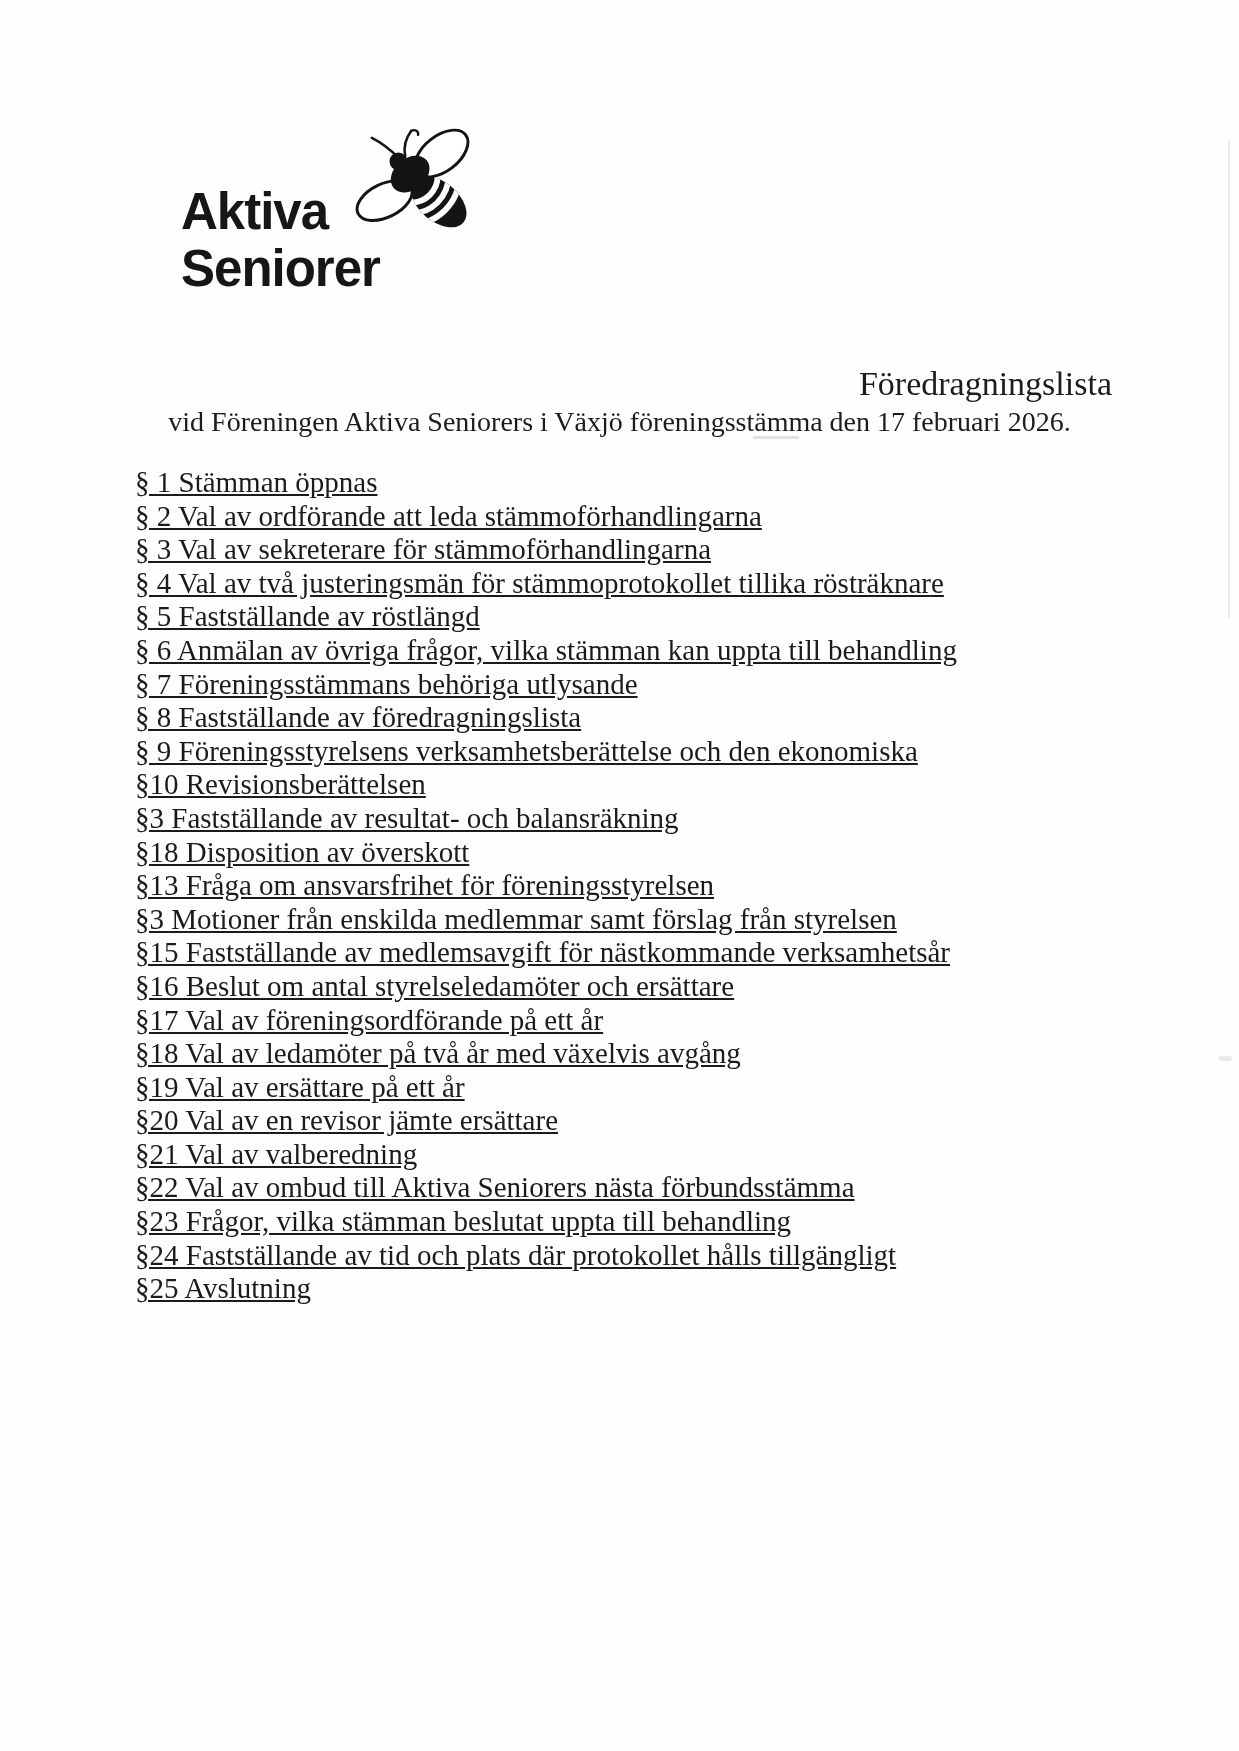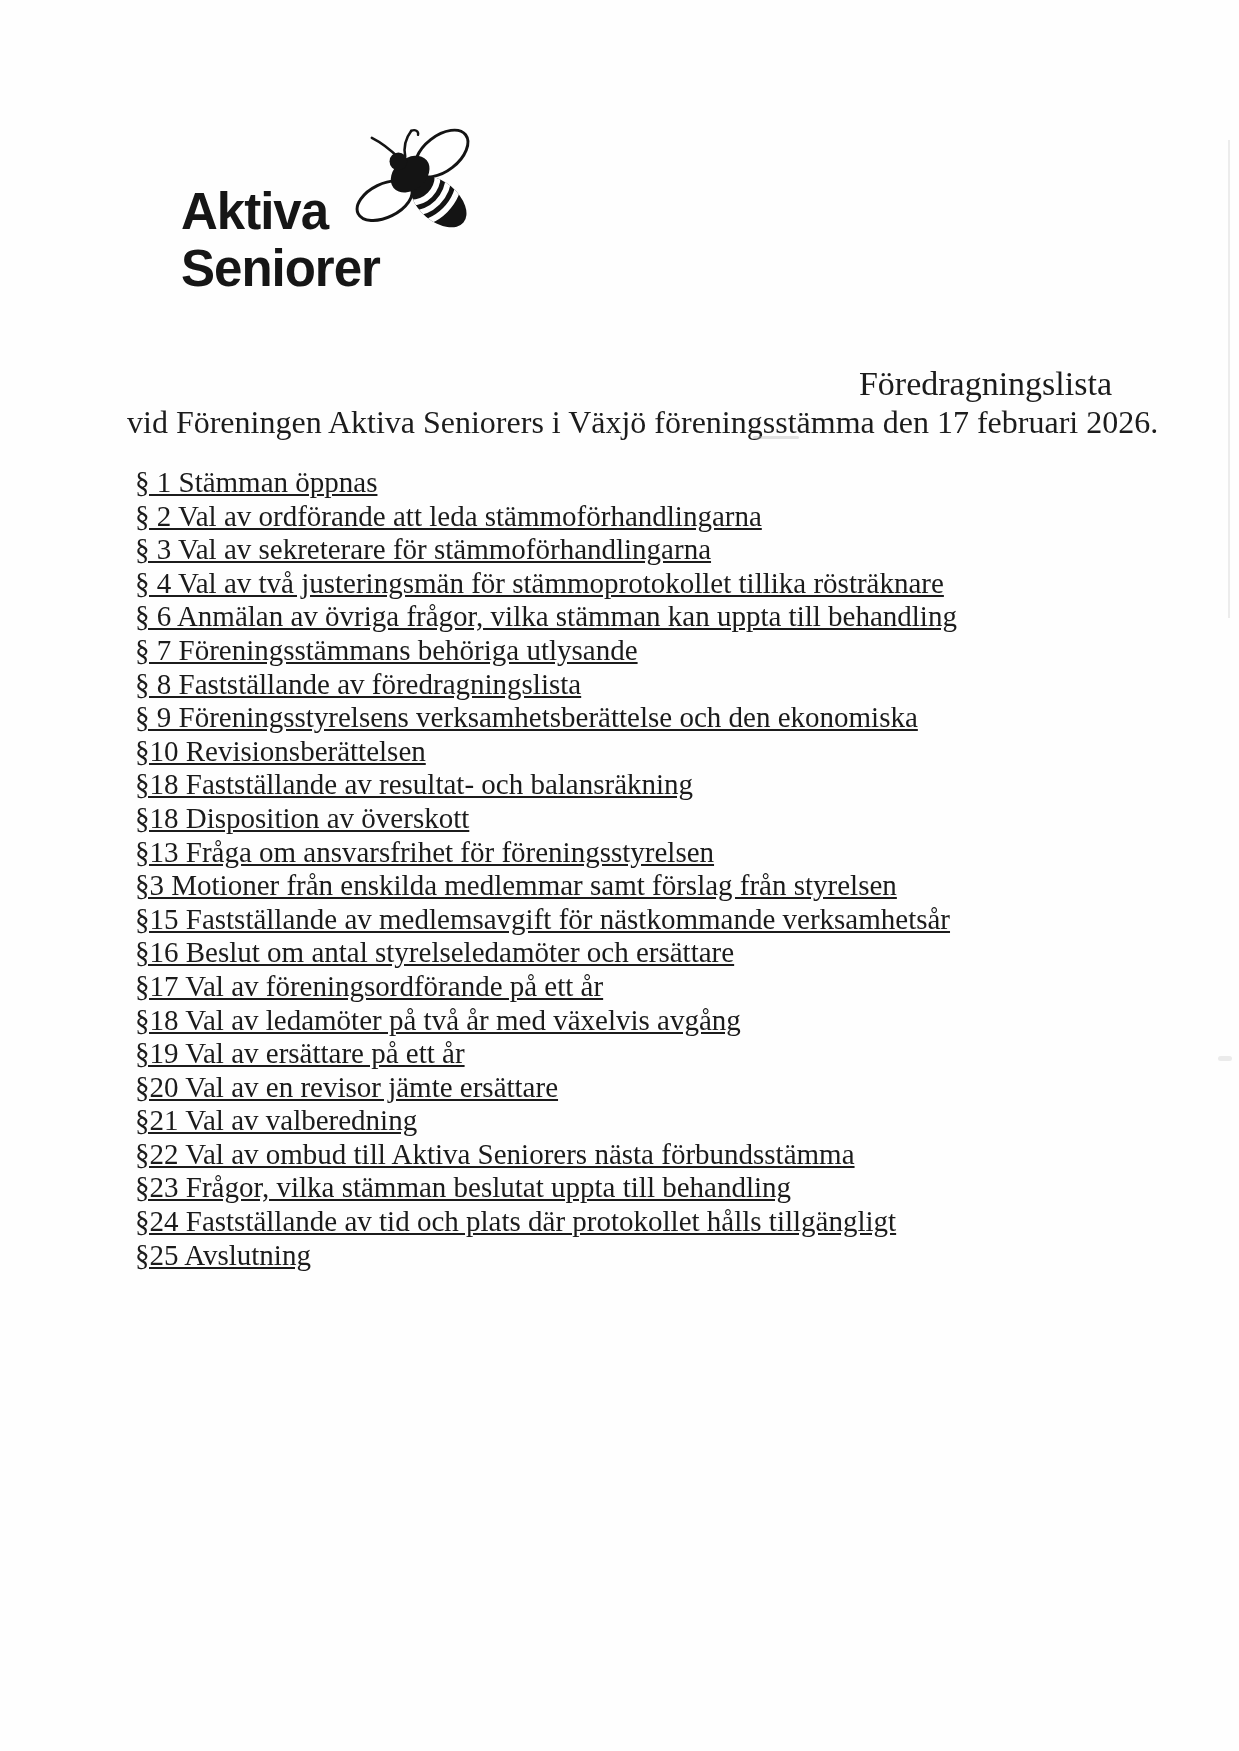--- a/index.html
+++ b/index.html
@@ -25,21 +25,21 @@
   .bee { position: absolute; left: 354px; top: 127px; width: 128px; height: 110px; }
 
   
   .doc-title {
     position: absolute; left: 127px; top: 364px; width: 985px;
     text-align: right; font-size: 34px; line-height: 40px;
     white-space: nowrap; color: #1c1c1c;
   }
   .doc-subtitle {
     position: absolute; left: 127px; top: 405px; width: 985px;
-    text-align: center; font-size: 32px; line-height: 34px;
+    text-align: center; font-size: 28px; line-height: 34px;
     white-space: nowrap; color: #1c1c1c;
   }
 
   
   .agenda {
     position: absolute; left: 135px; top: 466px;
     font-size: 29px; line-height: 33.6px;
     color: #1b1b1b;
     text-decoration: underline;
   }
@@ -95,26 +95,27 @@
   </svg>
 
   <div class="doc-title">Föredragningslista</div>
   <div class="doc-subtitle">vid Föreningen Aktiva Seniorers i Växjö föreningsstämma den 17 februari 2026.</div>
 
   <div class="agenda">
     <div class="line">§ 1 Stämman öppnas</div>
     <div class="line">§ 2 Val av ordförande att leda stämmoförhandlingarna</div>
     <div class="line">§ 3 Val av sekreterare för stämmoförhandlingarna</div>
     <div class="line">§ 4 Val av två justeringsmän för stämmoprotokollet tillika rösträknare</div>
+    <div class="line">§ 5 Fastställande av röstlängd</div>
     <div class="line">§ 6 Anmälan av övriga frågor, vilka stämman kan uppta till behandling</div>
     <div class="line">§ 7 Föreningsstämmans behöriga utlysande</div>
     <div class="line">§ 8 Fastställande av föredragningslista</div>
     <div class="line">§ 9 Föreningsstyrelsens verksamhetsberättelse och den ekonomiska</div>
     <div class="line">§10 Revisionsberättelsen</div>
-    <div class="line">§18 Fastställande av resultat- och balansräkning</div>
+    <div class="line">§3 Fastställande av resultat- och balansräkning</div>
     <div class="line">§18 Disposition av överskott</div>
     <div class="line">§13 Fråga om ansvarsfrihet för föreningsstyrelsen</div>
     <div class="line">§3 Motioner från enskilda medlemmar samt förslag från styrelsen</div>
     <div class="line">§15 Fastställande av medlemsavgift för nästkommande verksamhetsår</div>
     <div class="line">§16 Beslut om antal styrelseledamöter och ersättare</div>
     <div class="line">§17 Val av föreningsordförande på ett år</div>
     <div class="line">§18 Val av ledamöter på två år med växelvis avgång</div>
     <div class="line">§19 Val av ersättare på ett år</div>
     <div class="line">§20 Val av en revisor jämte ersättare</div>
     <div class="line">§21 Val av valberedning</div>

